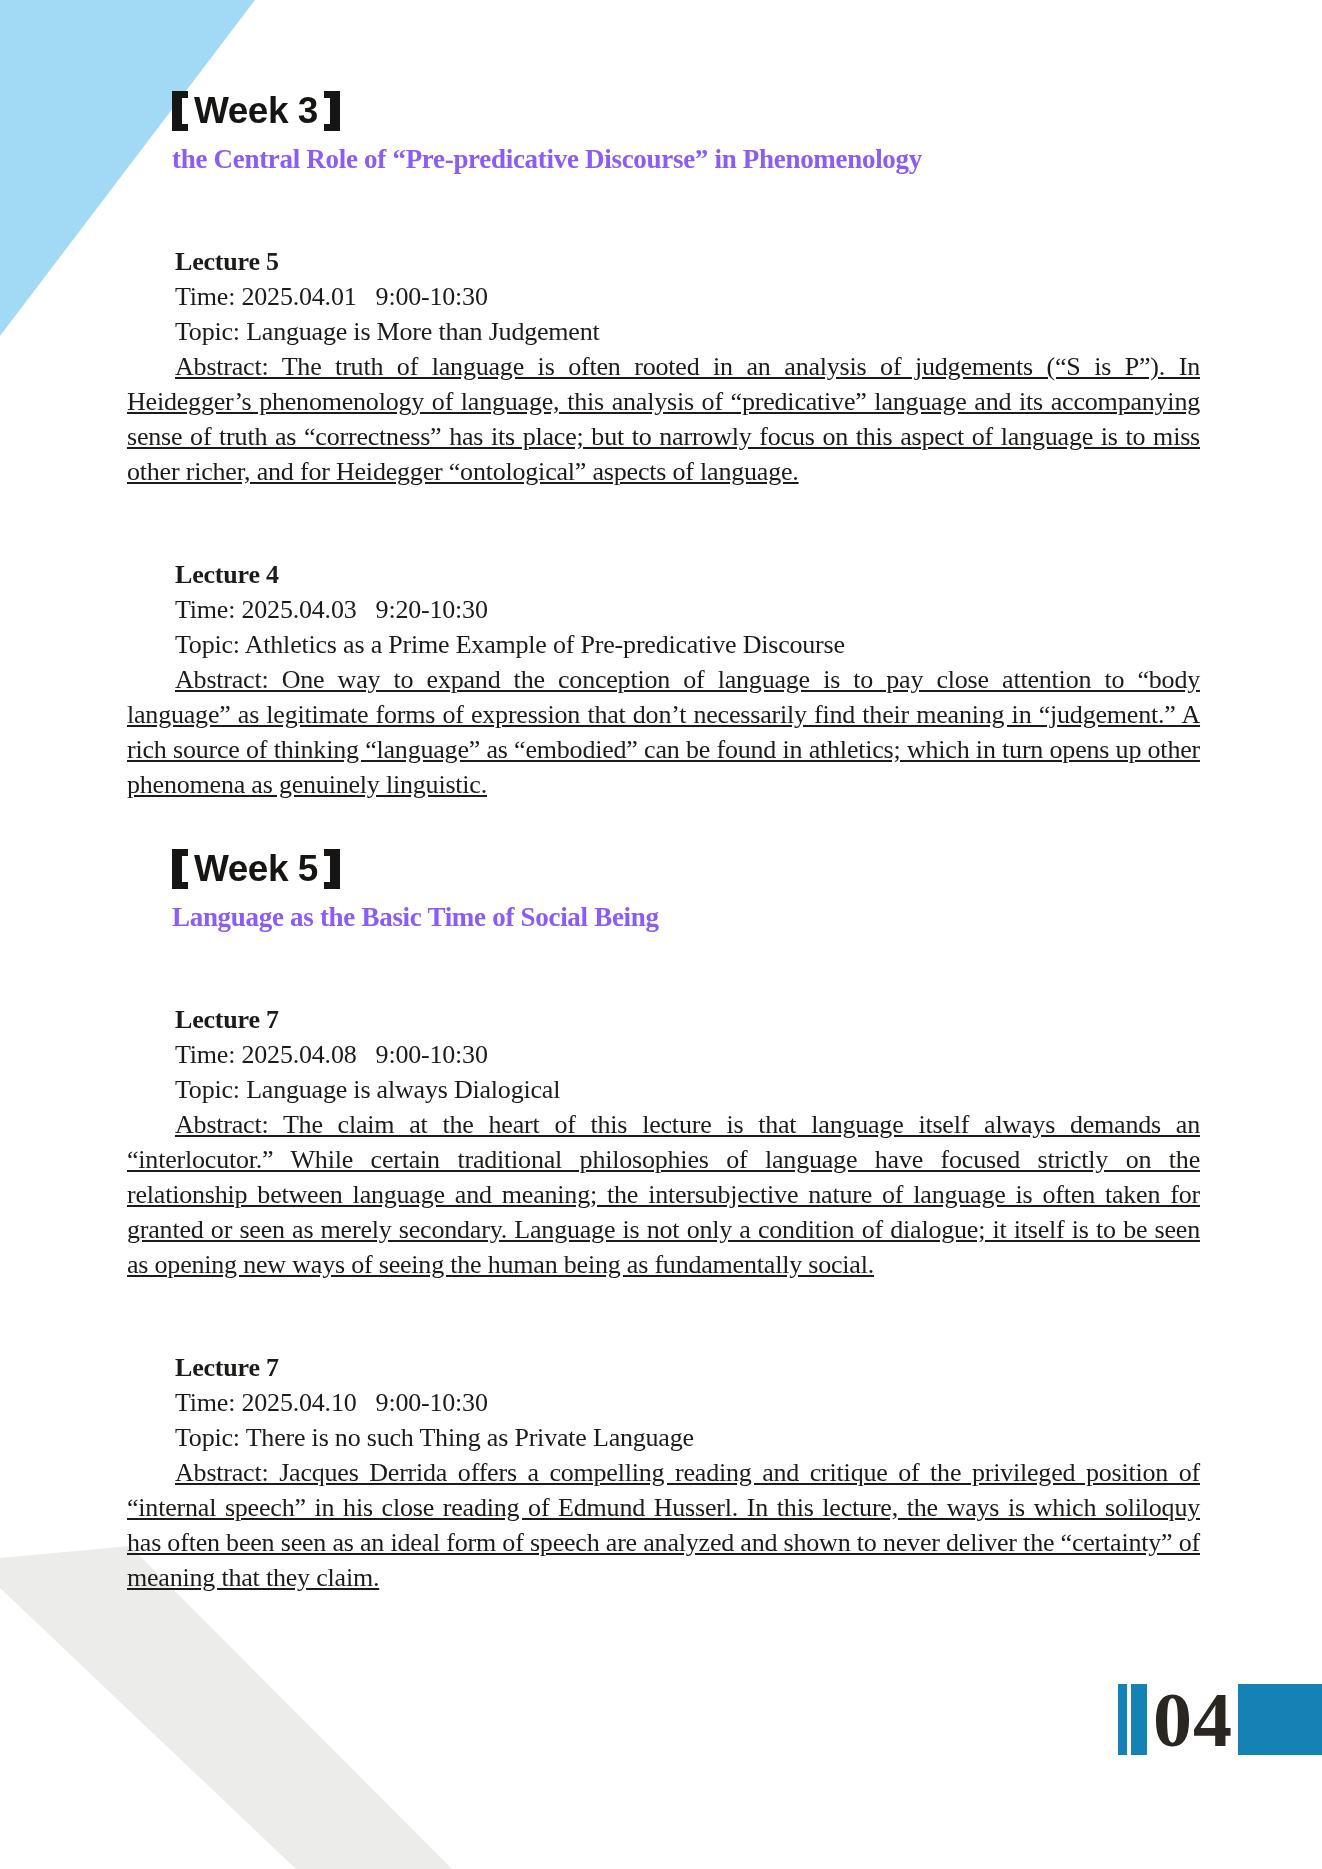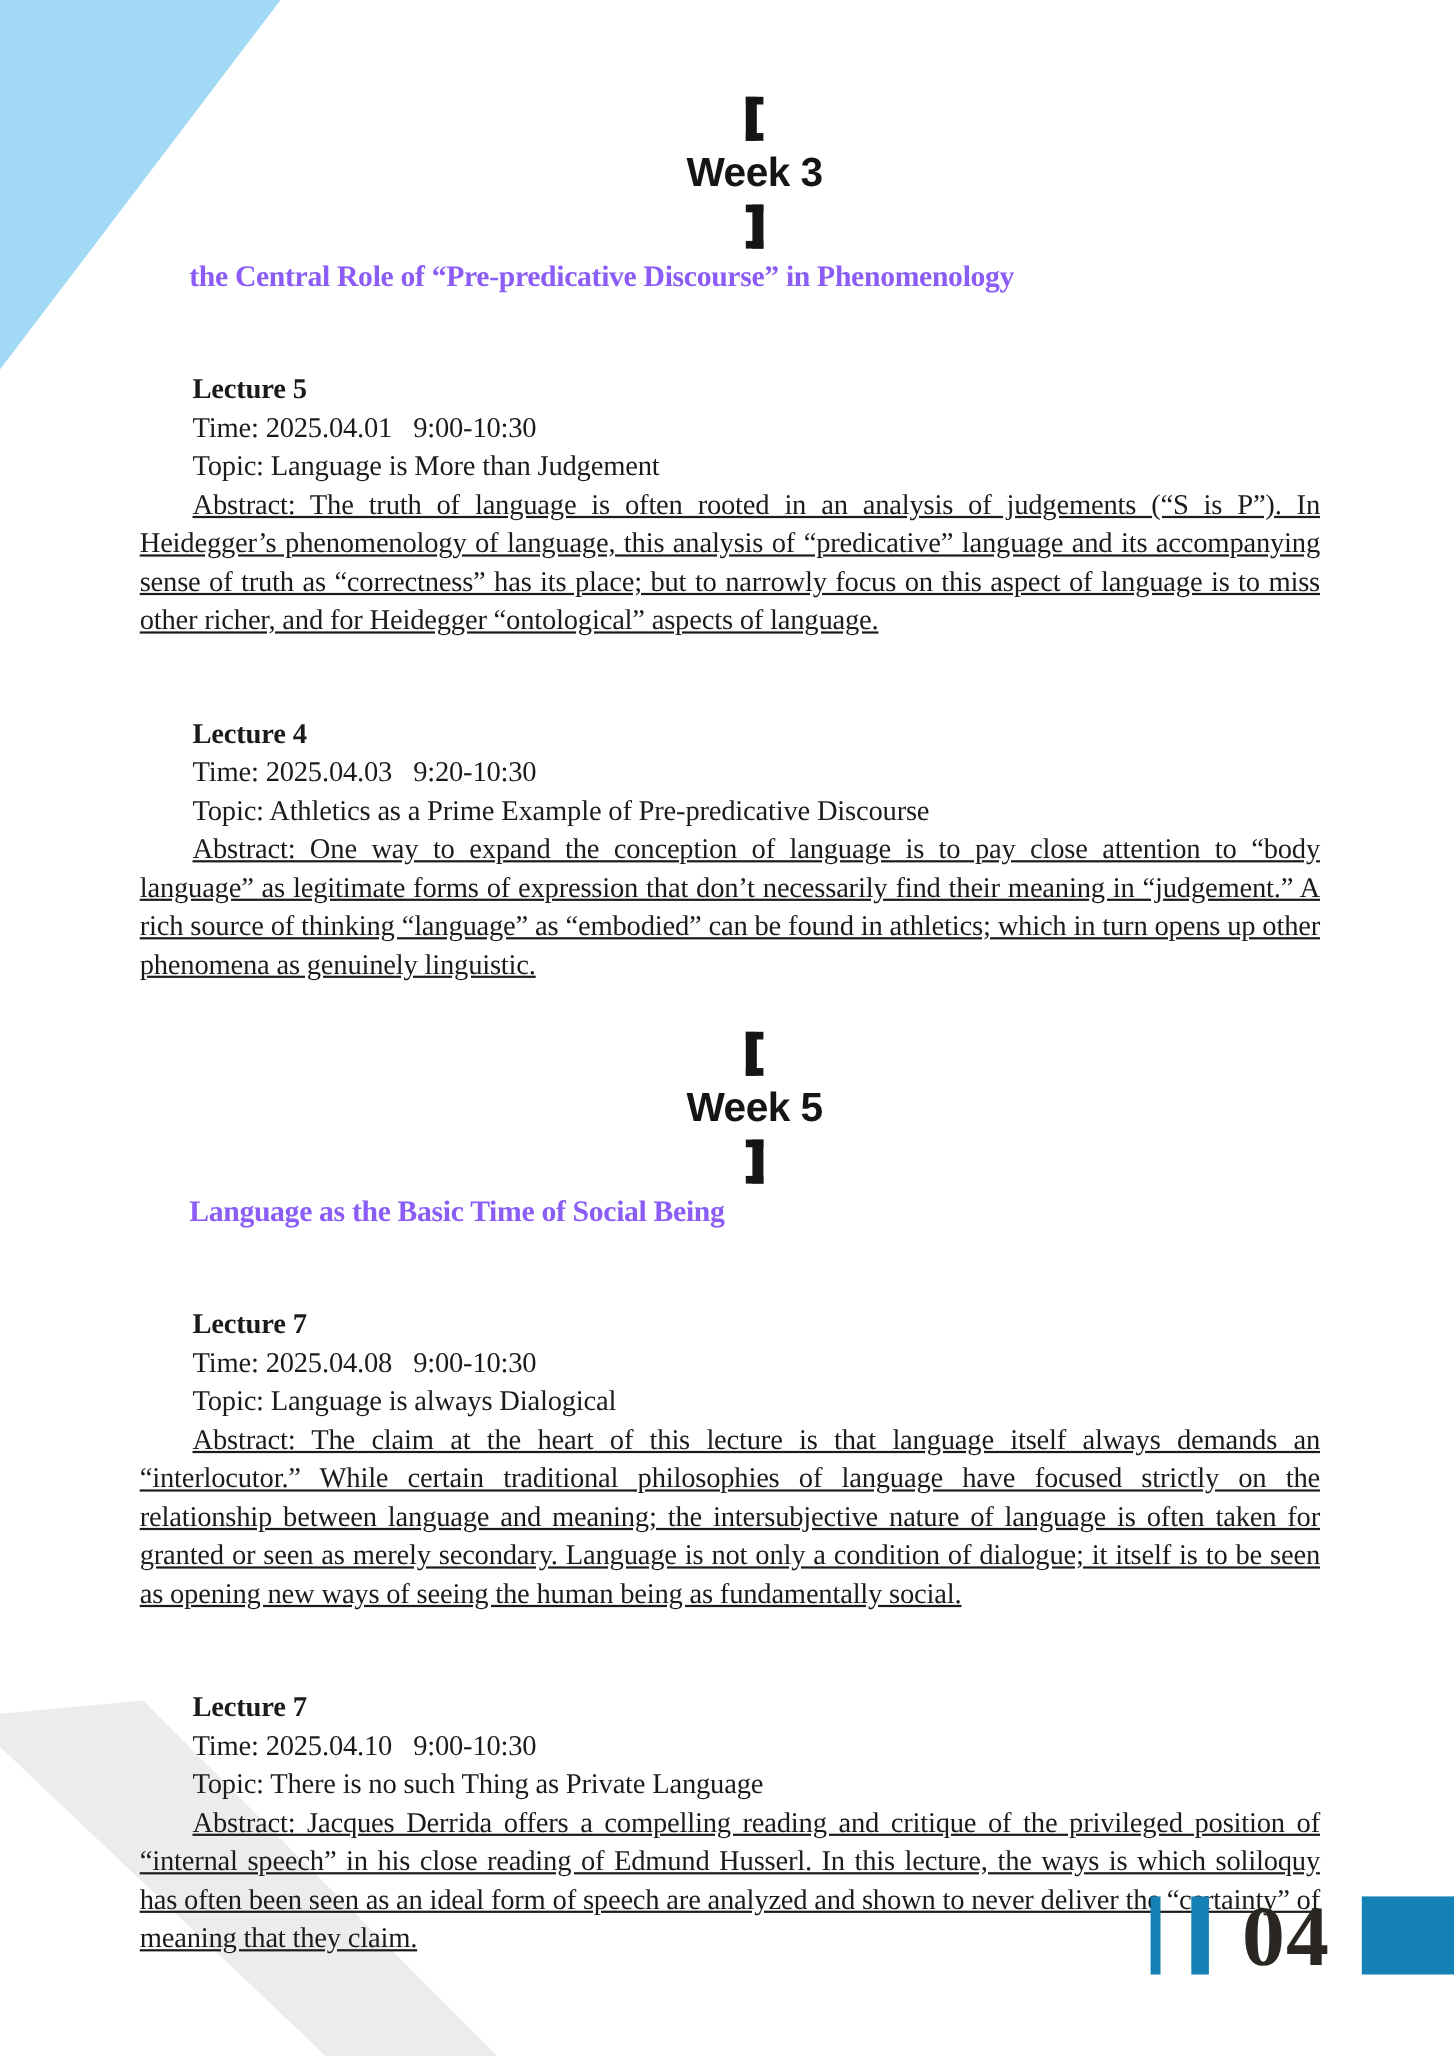--- a/index.html
+++ b/index.html
@@ -24,38 +24,38 @@
   }
   
   .content{position:absolute;left:127px;top:0;width:1073px;}
   section.week{display:block;}
   #week-3{margin-top:88px;}
   #week-4{margin-top:44px;}
   .week-heading{
     display:flex;align-items:center;gap:6px;
     margin:0 0 0 45px;
     font:700 37px/46px "Liberation Sans",sans-serif;
-    color:#171513;letter-spacing:-0.5px;flex-direction:column;
+    color:#171513;letter-spacing:-0.5px;
   }
   .bk{width:16px;height:40px;box-sizing:border-box;flex:0 0 auto;}
   .bk-l{border-left:10px solid #171513;border-top:7px solid #171513;border-bottom:7px solid #171513;}
   .bk-r{border-right:10px solid #171513;border-top:7px solid #171513;border-bottom:7px solid #171513;}
   .week-subtitle{
     margin:8px 0 0 45px;
     font:700 27px/34px "Liberation Serif",serif;
     color:#8b5cf6;letter-spacing:-0.3px;
   }
   .lecture{margin-top:68px;}
   .lecture p{margin:0;font-size:26px;line-height:35px;text-indent:48px;letter-spacing:-0.2px;}
   .lec-title{font-weight:700;}
   .lec-abstract{text-align:justify;text-decoration:underline;}
   
   .footer{
-    position:absolute;top:1724px;right:0;height:71px;
-    display:flex;align-items:stretch;gap:24px;
+    position:absolute;top:1684px;right:0;height:71px;
+    display:flex;align-items:stretch;
   }
   .fbar{background:var(--accent,#1482b4);}
   .fbar-thin{width:9px;margin-right:4px;}
   .fbar-wide{width:16px;margin-right:6px;}
   .page-num{
     font:700 78px/71px "Liberation Serif",serif;
     color:#2a2622;padding-right:5px;letter-spacing:1px;
   }
   .fblock{width:84px;background:var(--accent,#1482b4);}
 </style>

